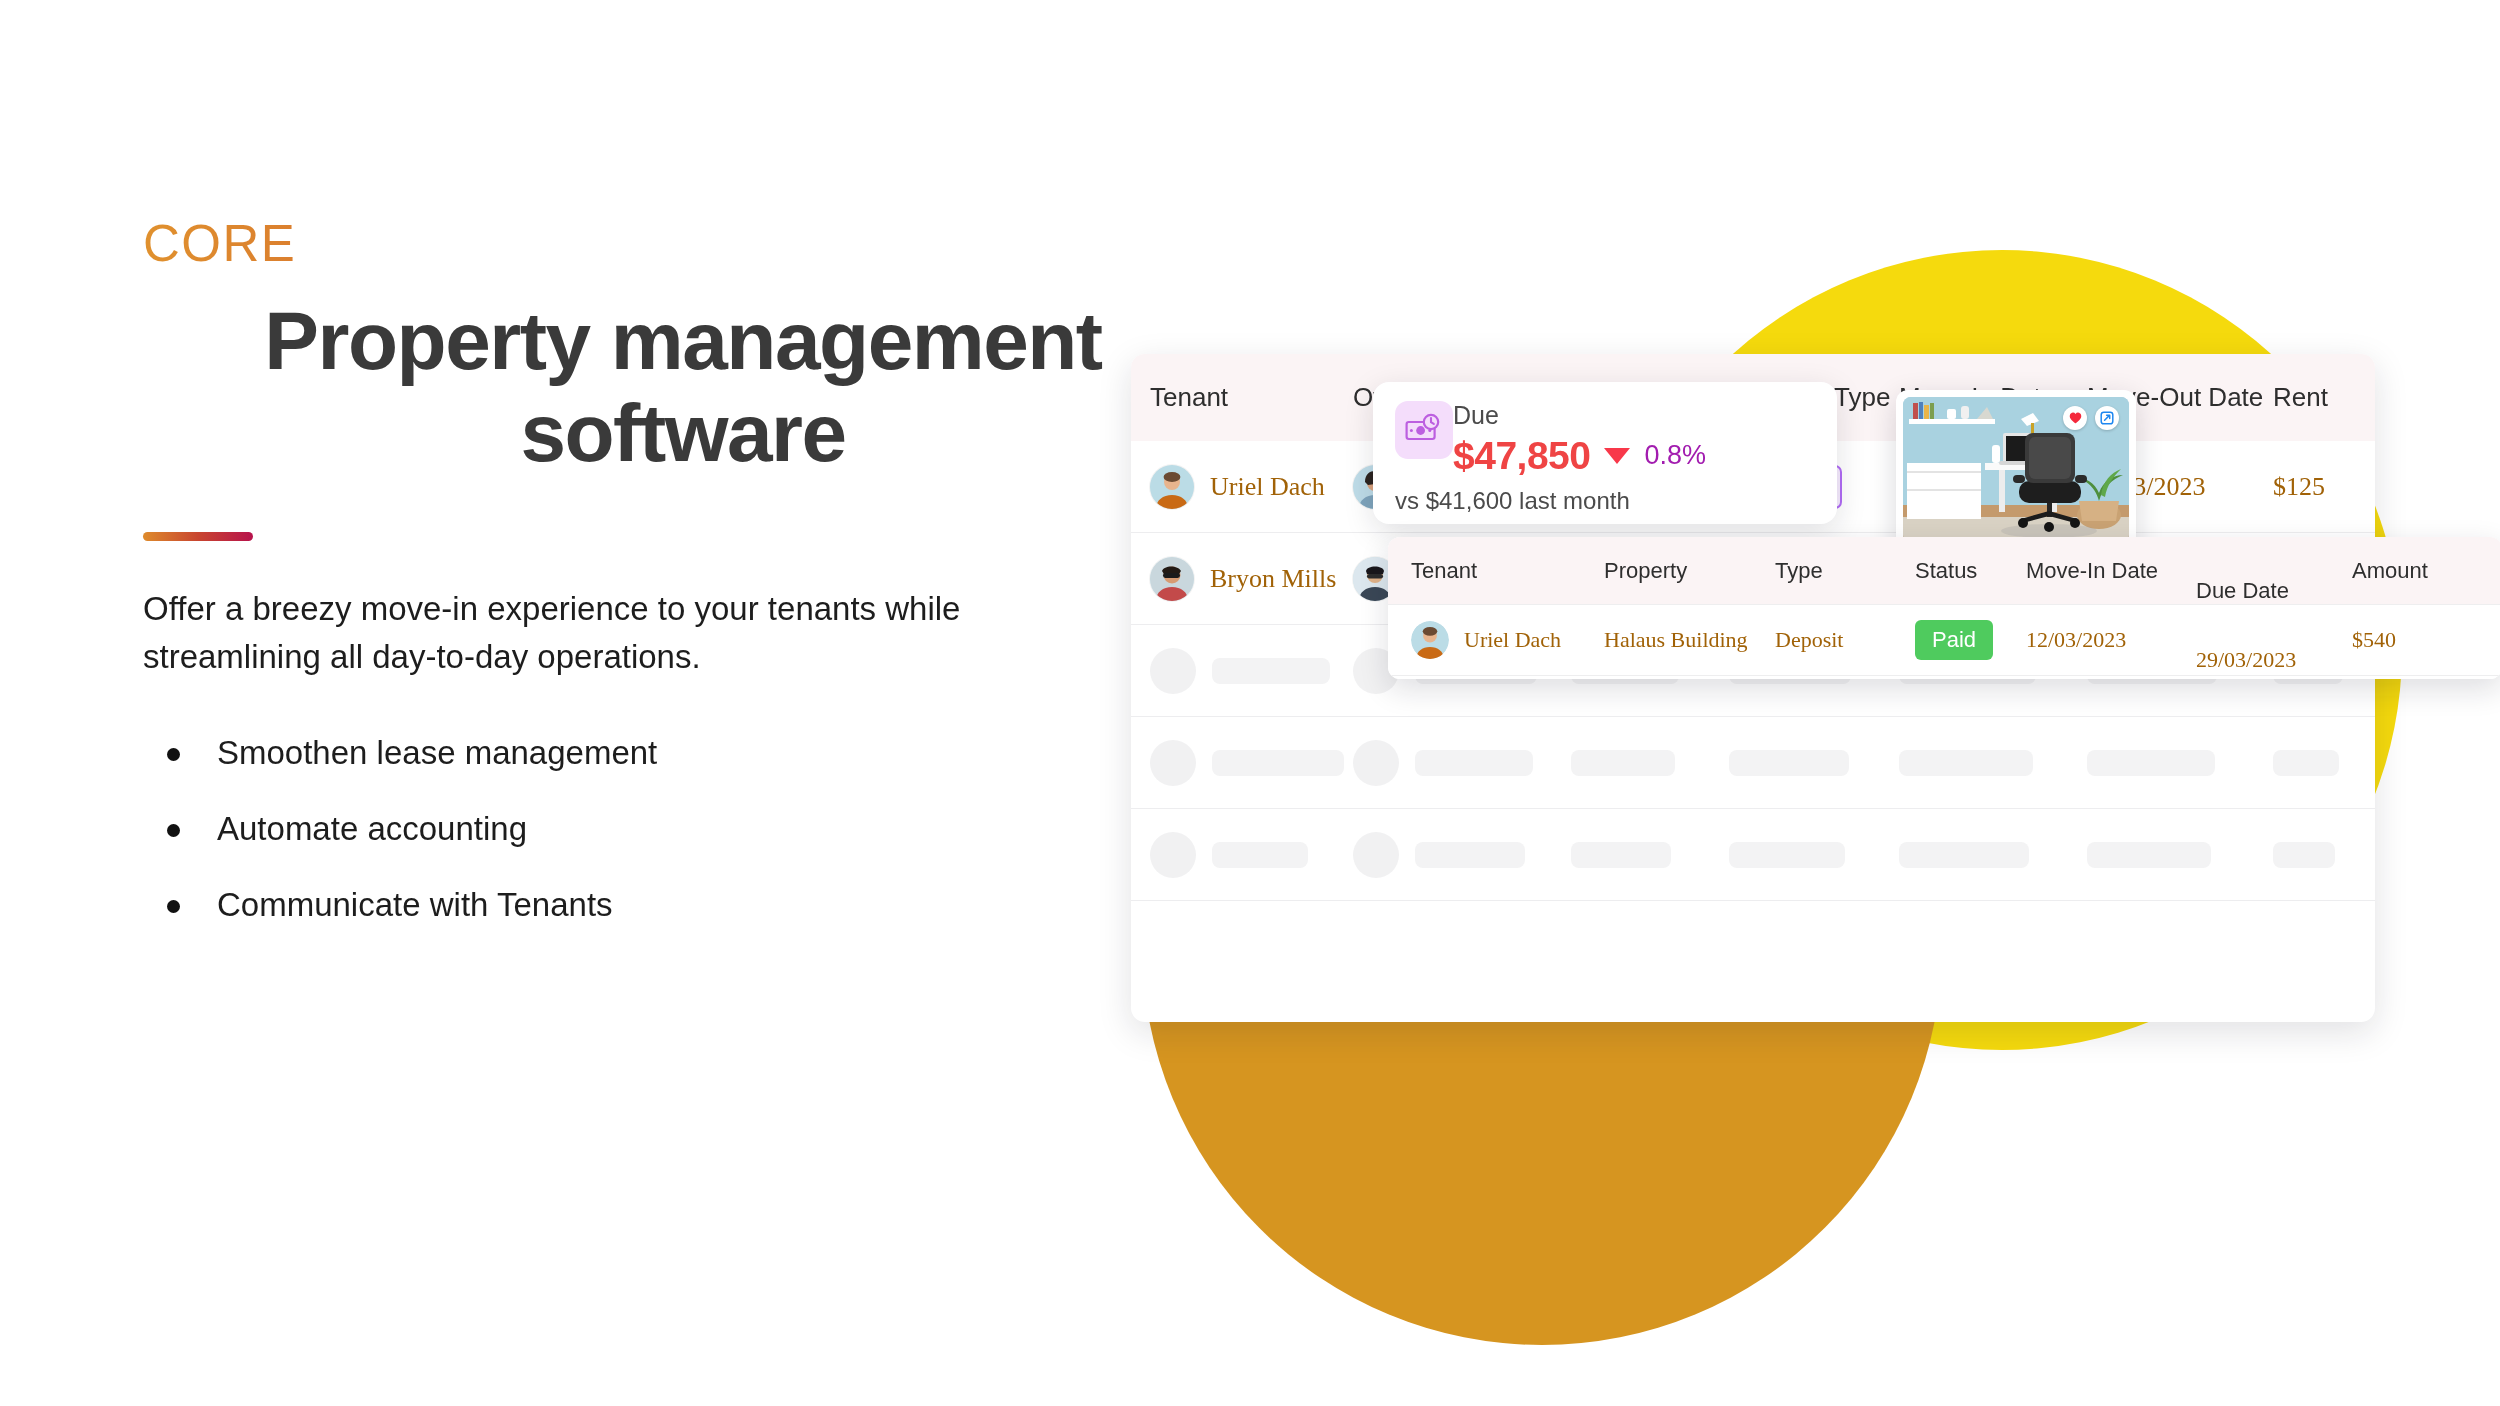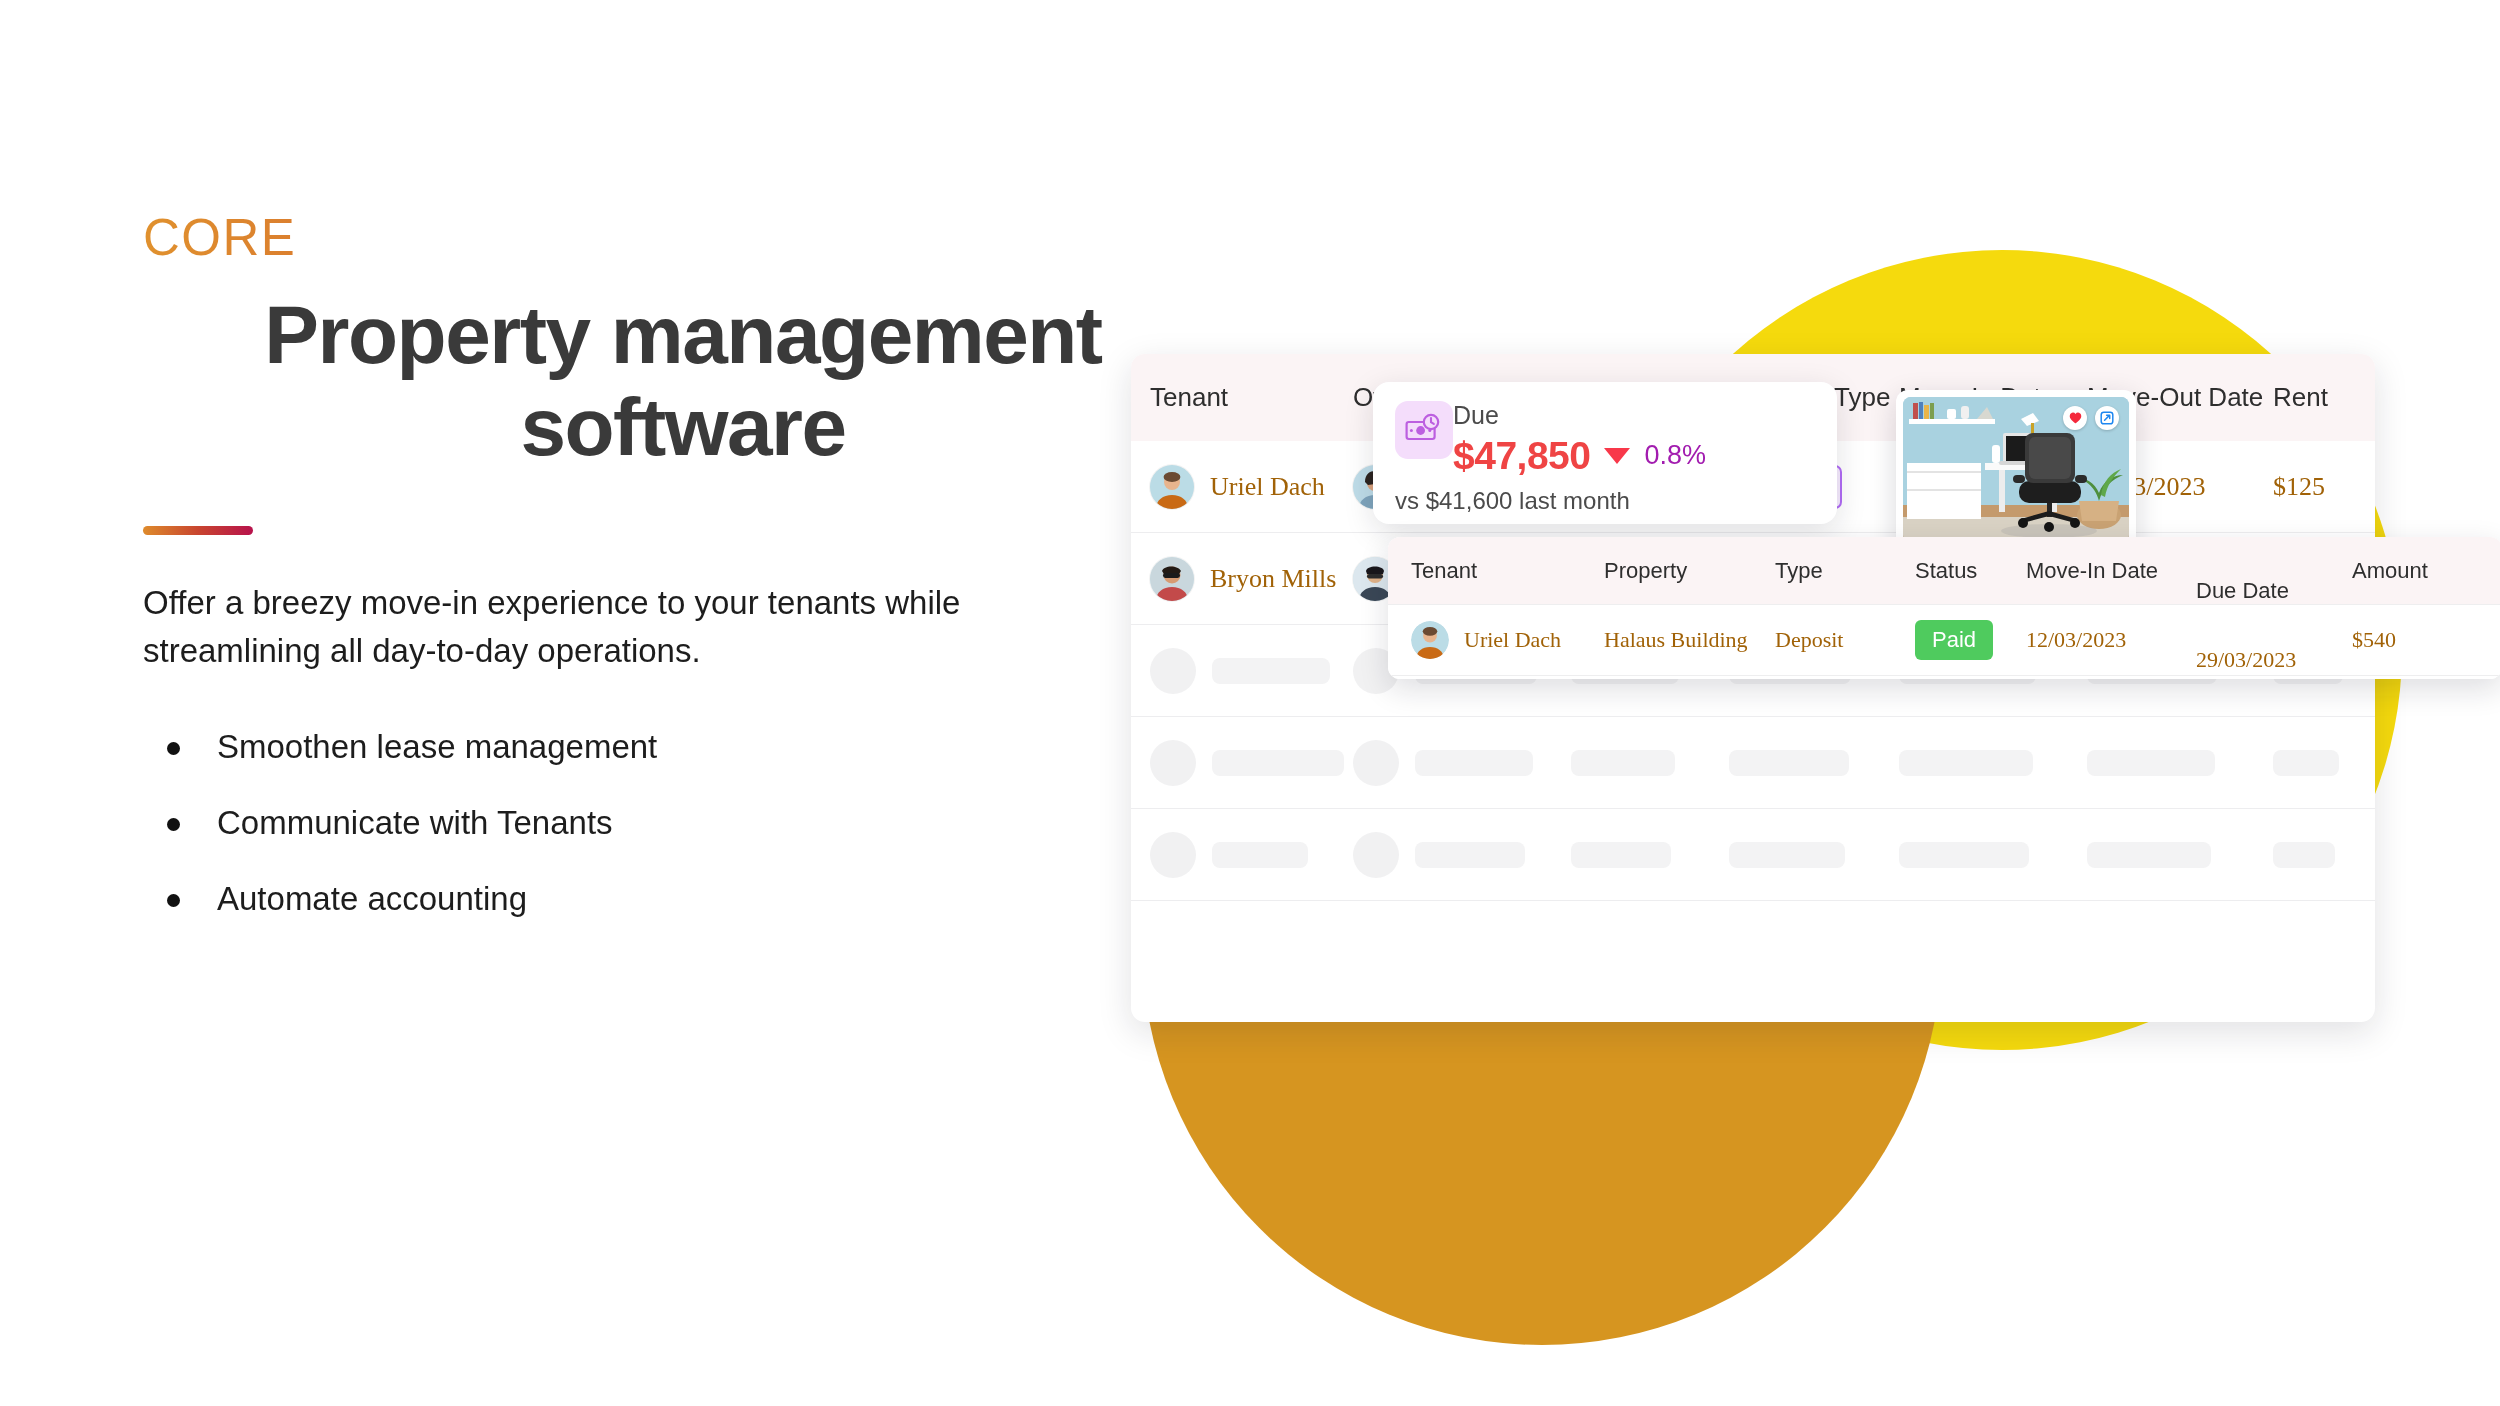--- a/index.html
+++ b/index.html
@@ -17,21 +17,21 @@
     width: 2500px;
     height: 1406px;
     background: #ffffff;
     overflow: hidden;
   }
 
   
   .left-col {
     position: absolute;
     left: 143px;
-    top: 212px;
+    top: 218px;
     width: 1080px;
   }
 
   .eyebrow {
     font-size: 51px;
     font-weight: 400;
     letter-spacing: 1.5px;
     line-height: 1;
     background: linear-gradient(90deg, #E0912E 0%, #D0582F 45%, #BE1F4E 100%);
     -webkit-background-clip: text;
@@ -304,25 +304,25 @@
 
     <p class="lede">Offer a breezy move-in experience to your tenants while streamlining all day-to-day operations.</p>
 
     <ul class="bullets">
       <li>
         <span class="dot"></span>
         <span>Smoothen lease management</span>
       </li>
       <li>
         <span class="dot"></span>
-        <span>Communicate with Tenants</span>
+        <span>Automate accounting</span>
       </li>
       <li>
         <span class="dot"></span>
-        <span>Automate accounting</span>
+        <span>Communicate with Tenants</span>
       </li>
     </ul>
   </div>
 
   <div class="art">
 
     <div class="blob-yellow"></div>
     <div class="blob-orange"></div>
 
     <div class="lease-card">

